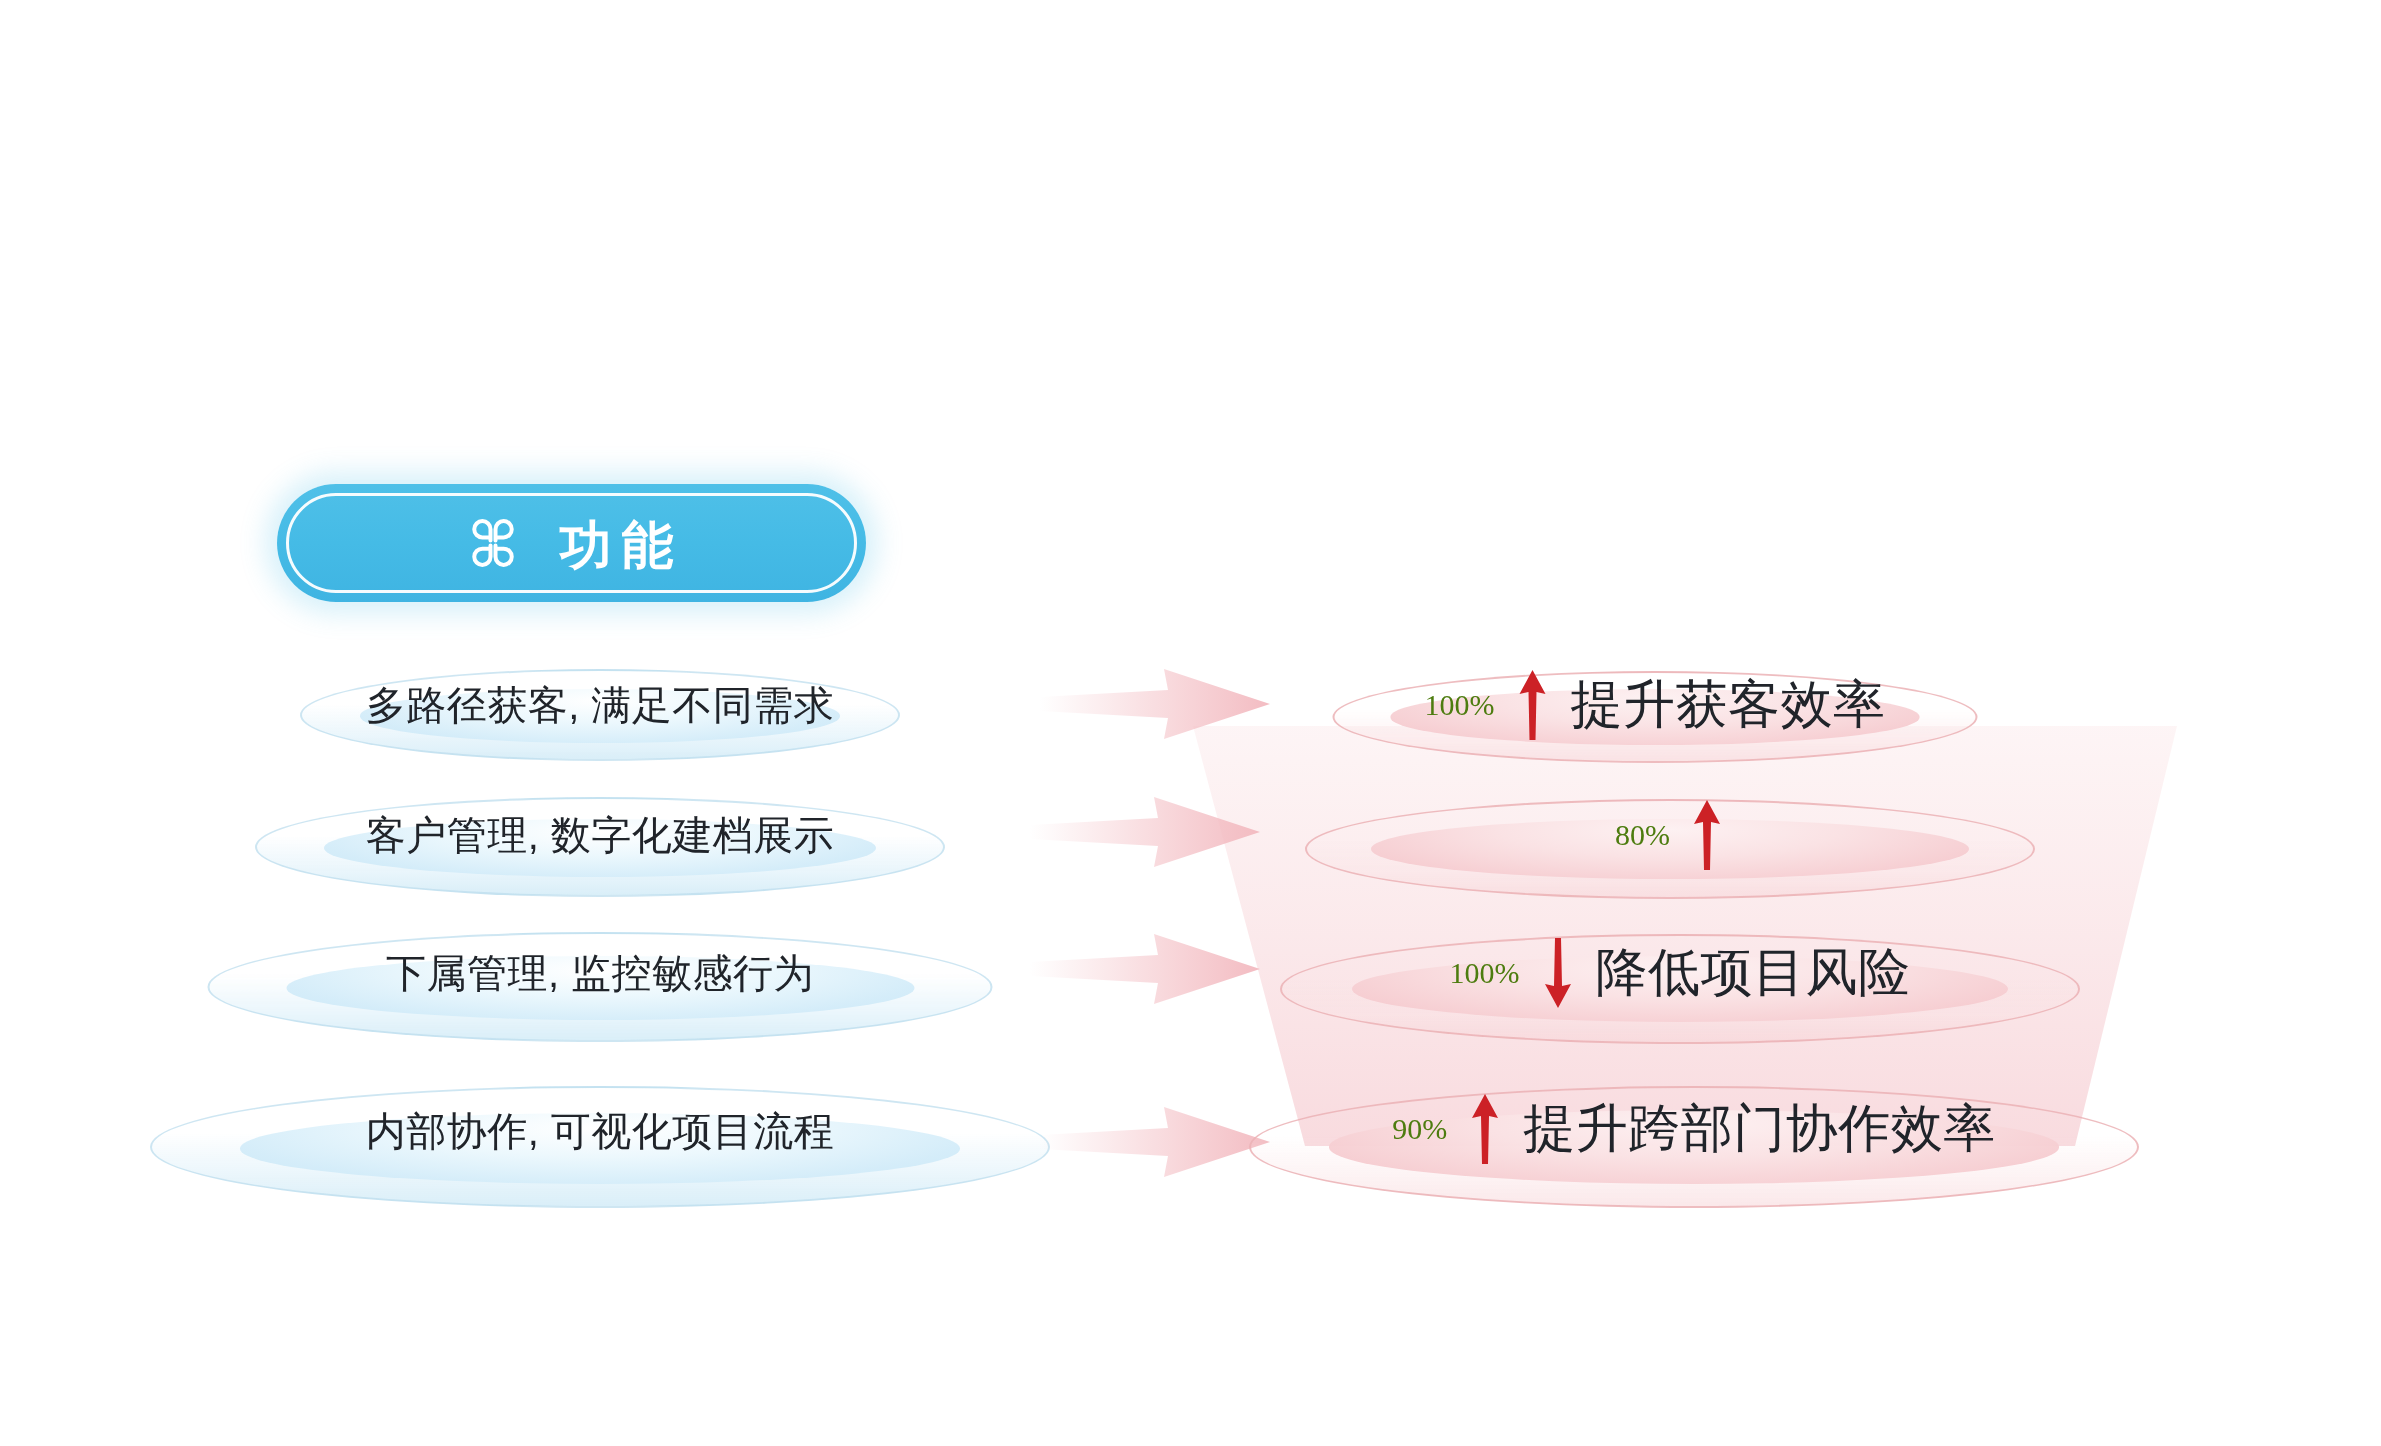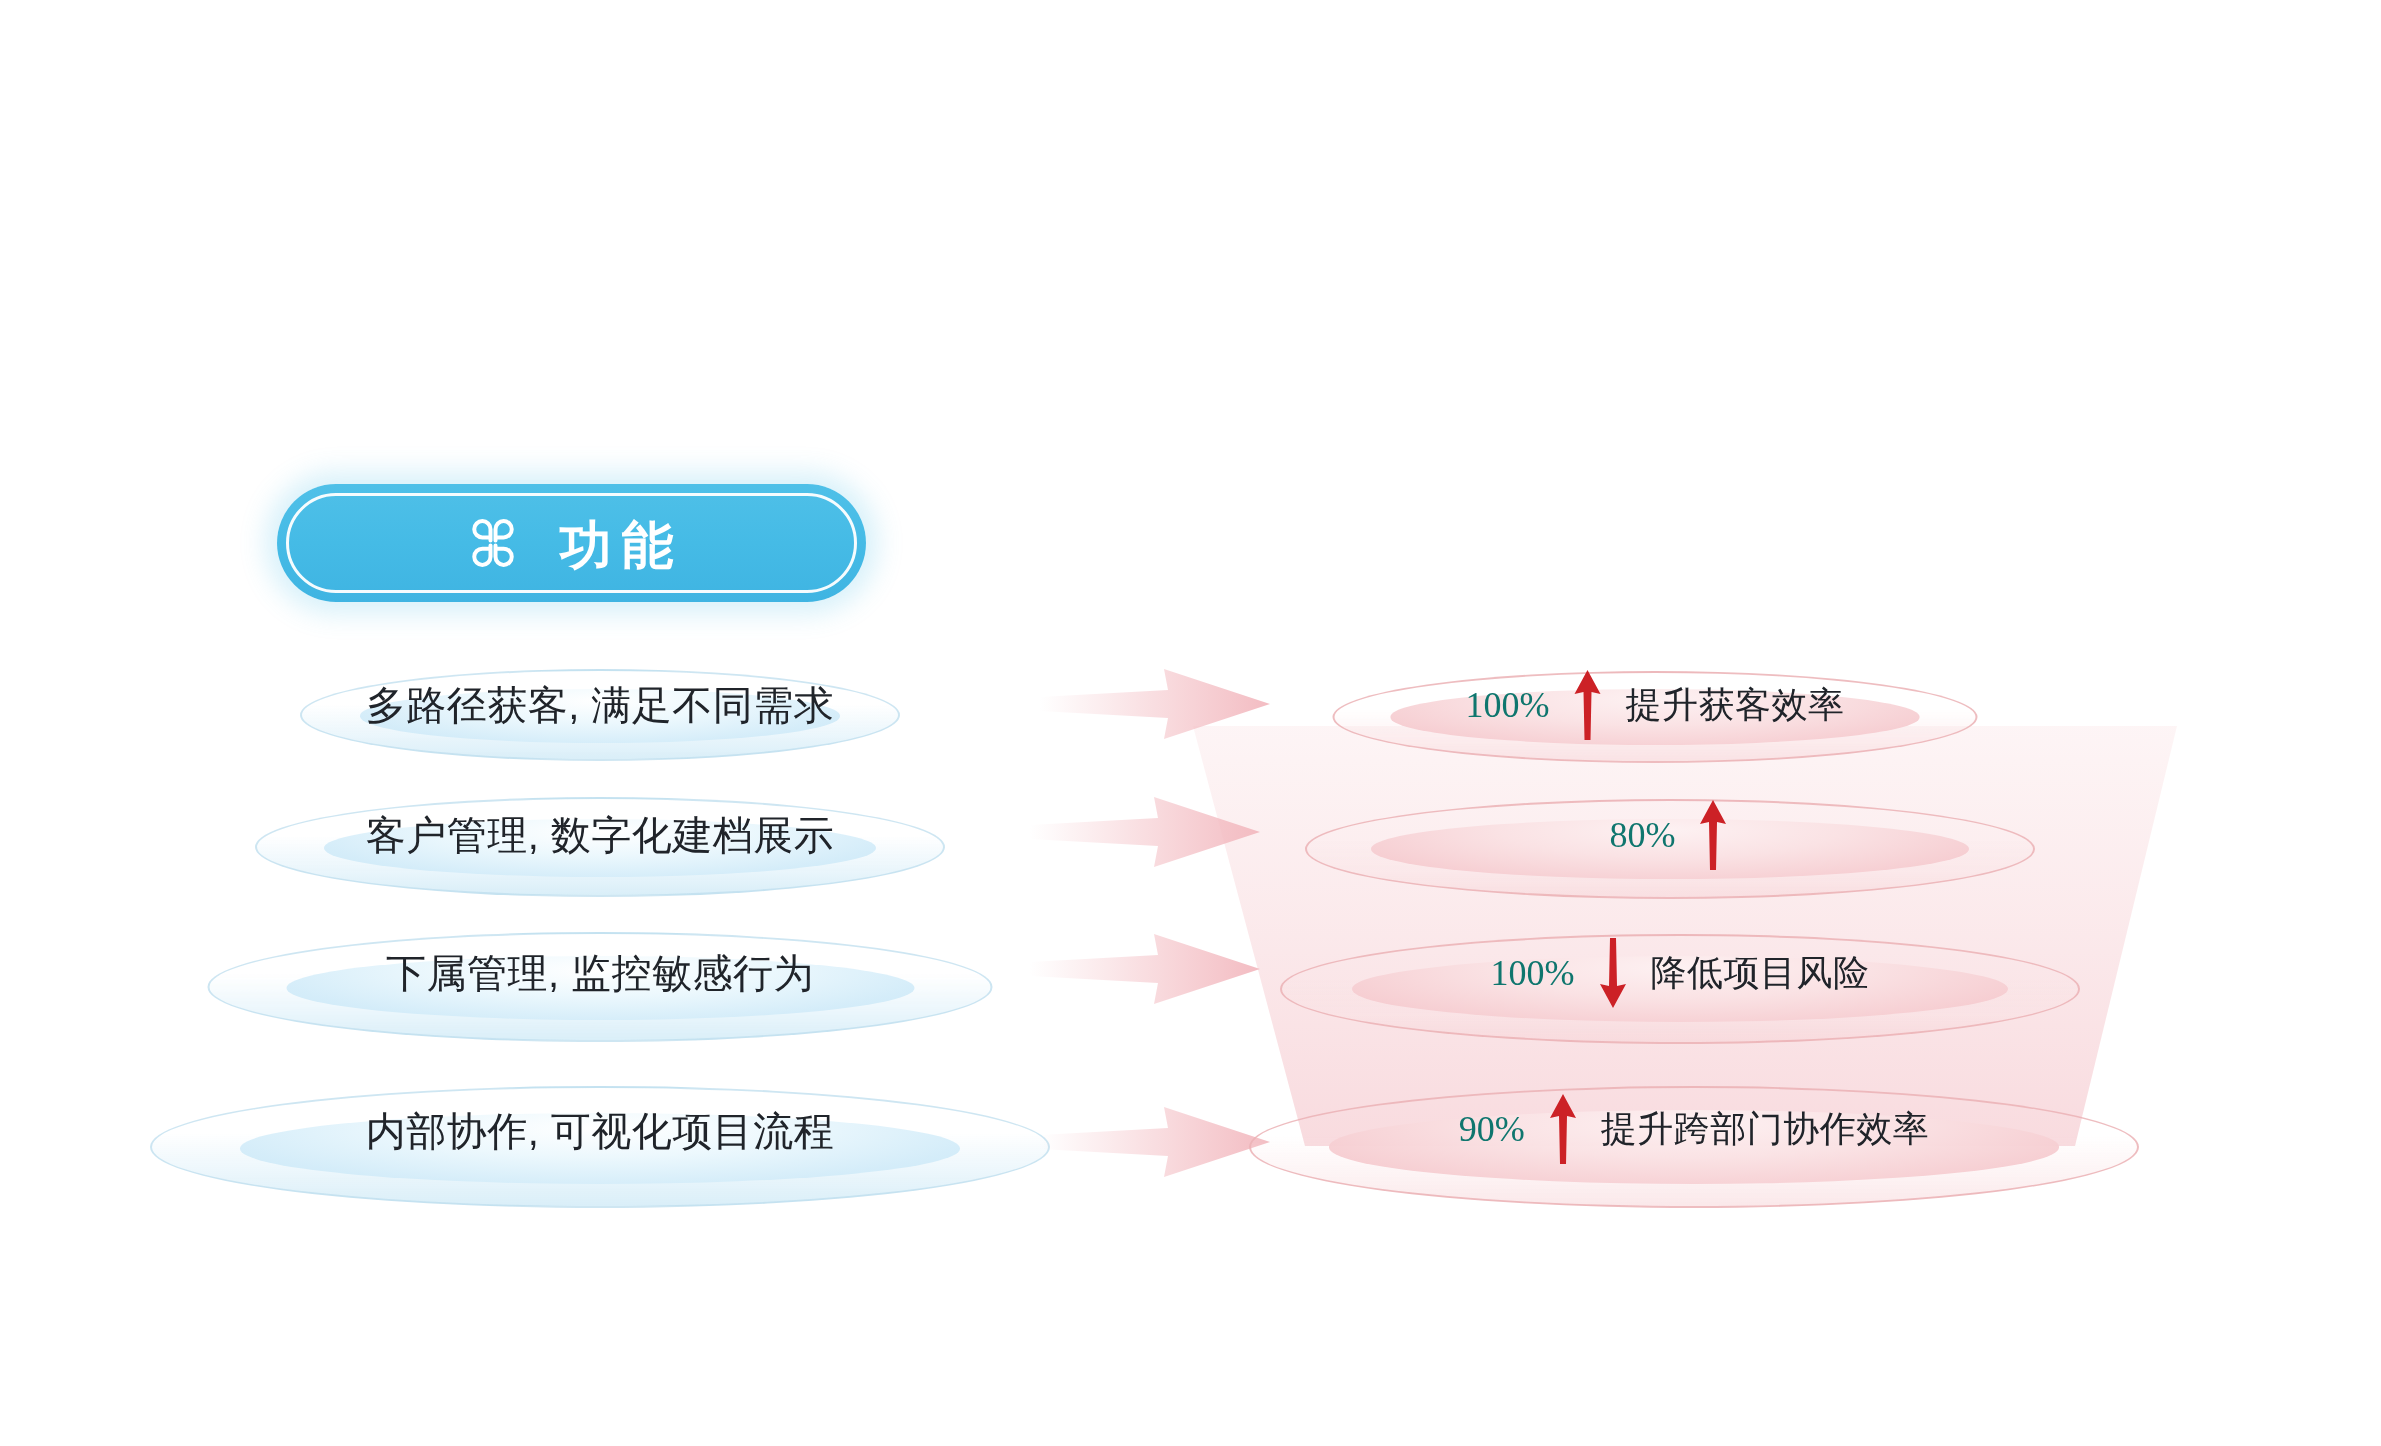--- a/index.html
+++ b/index.html
@@ -116,27 +116,27 @@
 
   
   .disc-red .ring {
     border: 2px solid rgba(235,178,181,0.85);
     background: linear-gradient(180deg, rgba(255,255,255,0) 40%, rgba(250,226,228,0.40) 74%, rgba(247,213,216,0.55) 100%);
   }
   .disc-red .inner {
     background: radial-gradient(ellipse at 50% 18%, rgba(253,241,242,0.98) 0%, rgba(250,226,228,0.97) 40%, rgba(246,205,209,0.95) 78%, rgba(243,193,198,0.92) 100%);
   }
   .metric {
-    font-size: 36px;
-    color: #0f766e;
+    font-size: 30px;
+    color: #4d7c0f;
     font-weight: normal;
     font-family: "Liberation Serif", "DejaVu Serif", serif;
   }
   .label-red {
-    font-size: 36px;
+    font-size: 52px;
     color: #20242a;
     font-weight: 500;
     letter-spacing: 0.5px;
   }
   .trend {
     display: inline-flex;
     align-items: center;
     justify-content: center;
     width: 36px;
     height: 76px;

